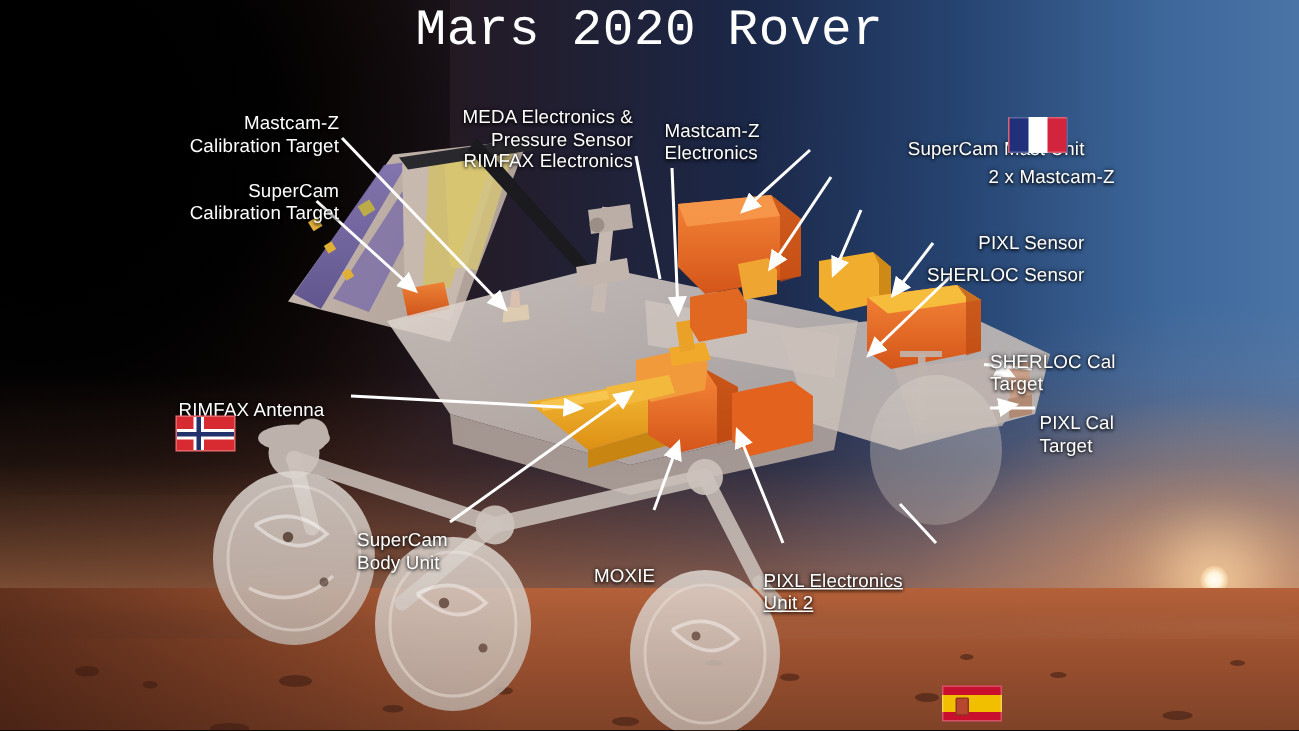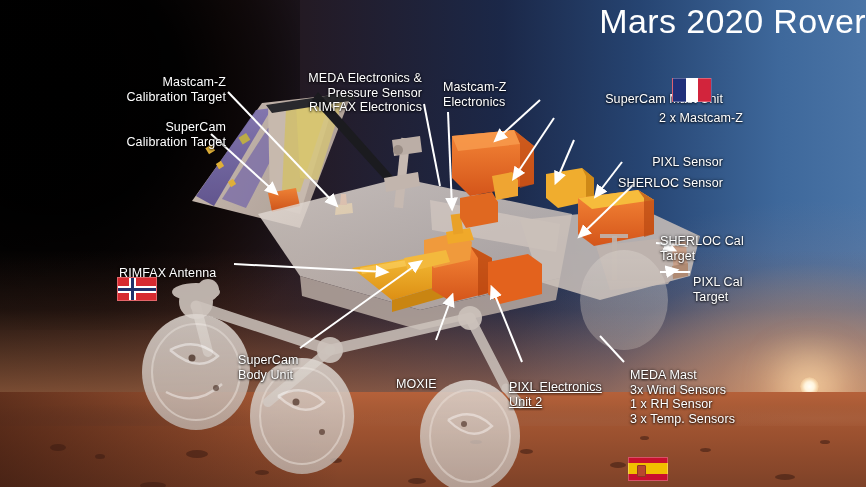--- a/index.html
+++ b/index.html
@@ -117,26 +117,26 @@
     white-space: pre-line;
     text-shadow: 0 0 3px rgba(0,0,0,0.85), 0 1px 2px rgba(0,0,0,0.7);
     margin-top: 10px;
   }
   .label.right  { text-align: right; }
   .label.left   { text-align: left; }
 
   #title {
     position: absolute;
     left: 0; right: 0; top: 2px;
-    text-align: right;
+    text-align: center;
     color: #fff;
     font-size: 34px;
     font-weight: 400;
     letter-spacing: 0.4px;
-    font-family: Liberation Sans, sans-serif;
+    font-family: Liberation Mono, monospace;
   }
 
   
   .flag {
     position: absolute;
     width: 40px; height: 24px;
     border: 1px solid rgba(255,255,255,0.28);
     box-sizing: border-box;
     overflow: hidden;
   }
@@ -432,24 +432,20 @@
   <div class="label left" style="left:119px; top:256px; width:120px;">RIMFAX Antenna</div>
 
   <div class="label left" style="left:238px; top:343px; width:110px;">SuperCam
 Body Unit</div>
 
   <div class="label left" style="left:396px; top:367px; width:70px;">MOXIE</div>
 
   <div class="label left" style="left:509px; top:370px; width:108px;text-decoration:underline;">PIXL Electronics
 Unit 2</div>
 
-  <div class="label left" style="left:630px; top:358px; width:130px;">MEDA Mast
-3x Wind Sensors
-1 x RH Sensor
-3 x Temp. Sensors</div>
 
   <div class="flag flag-fr" style="left:672px; top:78px;"></div>
 
   <div class="flag flag-no" style="left:117px; top:277px;">
     <span class="cross-w-h"></span>
       <span class="cross-w-v"></span>
     <span class="cross-b-h"></span>
       <span class="cross-b-v"></span>
   </div>
 

